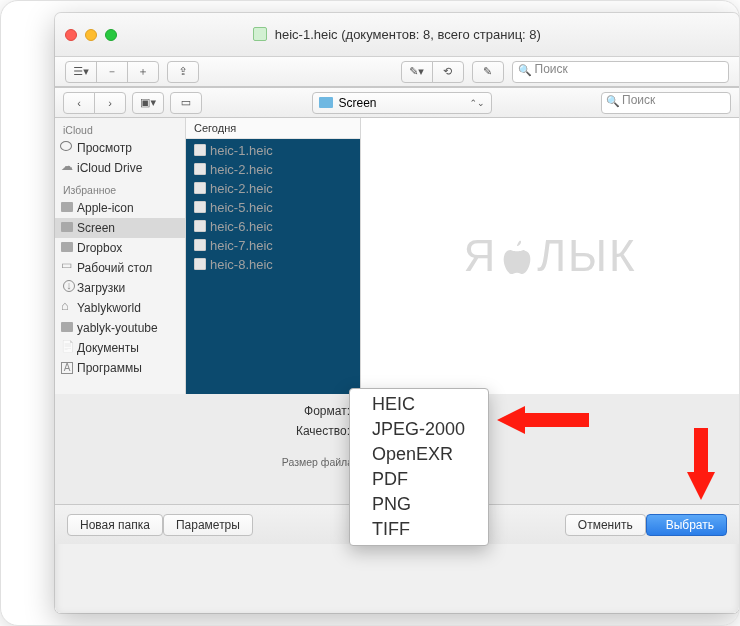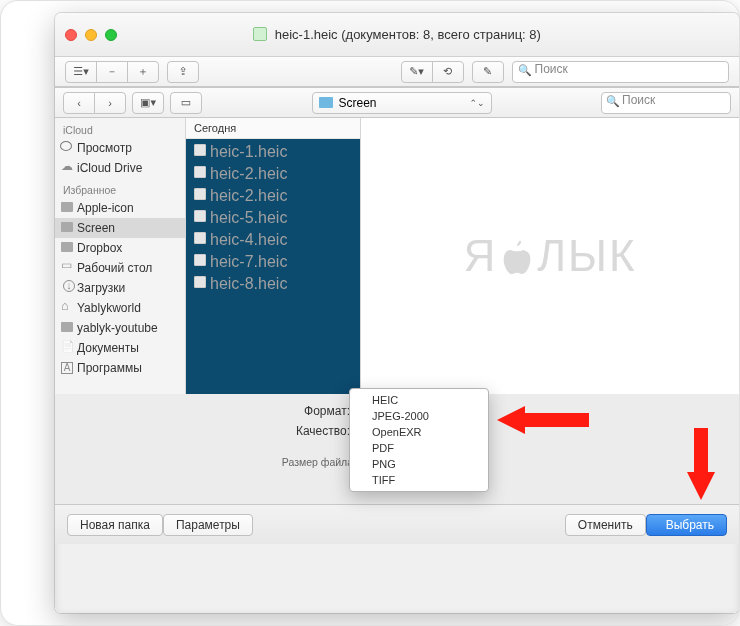--- a/index.html
+++ b/index.html
@@ -49,37 +49,37 @@
 .ic-folder { background: #a9a9a9; border-radius: 1px; }
 .ic-desktop::before { content: "▭"; color: #8e8e8e; font-size: 12px; position: absolute; top: -4px; }
 .ic-download::before { content: "↓"; color: #8e8e8e; font-size: 11px; position: absolute; top: -2px; left: 2px; border: 1px solid #8e8e8e; border-radius: 50%; width: 10px; height: 10px; text-align: center; line-height: 9px; }
 .ic-home::before { content: "⌂"; color: #8e8e8e; font-size: 13px; position: absolute; top: -4px; }
 .ic-doc::before { content: "📄"; font-size: 11px; position: absolute; top: -2px; filter: grayscale(1) opacity(0.6); }
 .ic-app::before { content: "A"; color: #8e8e8e; font-size: 10px; position: absolute; border: 1px solid #8e8e8e; width: 10px; height: 10px; text-align: center; line-height: 10px; top: 0; }
 
 .filecol { width: 175px; border-right: 1px solid #d6d6d6; }
 .col-hdr { font-size: 11px; color: #333; padding: 4px 8px; border-bottom: 1px solid #e4e4e4; background: #fafafa; }
 .file-list { padding: 2px 0; }
-.file-item { font-size: 16px; color: #a0a0a0; padding: 2px 8px 2px 24px; position: relative; }
+.file-item { font-size: 13px; color: #a0a0a0; padding: 2px 8px 2px 24px; position: relative; }
 .file-item::before { content: ""; position: absolute; left: 8px; top: 3px; width: 10px; height: 10px; background: #e6e6e6; border: 1px solid #ccc; border-radius: 1px; }
 
 .preview-pane { flex: 1; background: #fff; display: flex; align-items: center; justify-content: center; }
 .watermark { font-size: 44px; color: #d9d9d9; font-weight: 300; letter-spacing: 2px; display: flex; align-items: center; }
 .apple-glyph { width: 32px; height: 38px; margin: 0 4px; position: relative; }
 .apple-glyph svg { width: 100%; height: 100%; }
 
 
 .options { background: #ececec; padding: 10px 16px 6px 16px; position: relative; height: 110px; }
 .opt-row { display: flex; align-items: center; font-size: 12px; color: #333; margin-bottom: 6px; }
 .opt-lbl { width: 285px; text-align: right; padding-right: 6px; }
 .size-row { font-size: 10.5px; color: #666; text-align: right; width: 285px; margin-top: 18px; }
 
 
 .dropdown { position: absolute; top: -6px; left: 294px; width: 140px; background: #fff; border: 1px solid #b4b4b4; border-radius: 4px; box-shadow: 0 6px 18px rgba(0,0,0,0.25); padding: 3px 0; z-index: 50; }
-.dd-item { font-size: 11px; padding: 2px 10px 2px 22px; color: #333; position: relative; }
+.dd-item { font-size: 18px; padding: 2px 10px 2px 22px; color: #333; position: relative; }
 .dd-item.selected { background: #2f6fe0; color: #fff; }
 .dd-item.selected::before { content: "✓"; position: absolute; left: 7px; top: 1px; font-size: 12px; }
 
 
 .bottombar { height: 40px; background: linear-gradient(#f2f2f2,#e8e8e8); border-top: 1px solid #c8c8c8; display: flex; align-items: center; padding: 0 12px; gap: 0; }
 .btn { background: linear-gradient(#fdfdfd,#f3f3f3); border: 1px solid #c0c0c0; border-radius: 4px; height: 22px; padding: 0 12px; font-size: 12px; color: #333; display: flex; align-items: center; }
 .btn.primary { background: linear-gradient(#5aa7f7,#2a7de8); color: #fff; border-color: #2368c9; padding-left: 19px; }
 
 
 .behind { position: absolute; bottom: 0; left: 0; right: 0; height: 90px; background: #fff; border-top: 1px solid #e5e5e5; display: flex; }
@@ -179,21 +179,21 @@
             <div class="sb-item"><span class="ico ic-doc"></span><span>Документы</span></div>
             <div class="sb-item"><span class="ico ic-app"></span><span>Программы</span></div>
           </div>
       <div class="filecol">
         <div class="col-hdr">Сегодня</div>
         <div class="file-list" id="flist">
               <div class="file-item">heic-1.heic</div>
               <div class="file-item">heic-2.heic</div>
               <div class="file-item">heic-2.heic</div>
               <div class="file-item">heic-5.heic</div>
-              <div class="file-item">heic-4.heic</div>
+              <div class="file-item">heic-6.heic</div>
               <div class="file-item">heic-7.heic</div>
               <div class="file-item">heic-8.heic</div>
             </div>
       </div>
       <div class="preview-pane">
         <div class="watermark">
           <span>Я</span>
           <span class="apple-glyph">
             <svg viewBox="0 0 24 28">
                   <path fill="#d9d9d9" d="M17 8c-1 0-2 1-5 1S8 8 7 8C4 8 2 11 2 15c0 5 3 11 6 11 1 0 2-1 4-1s3 1 4 1c3 0 6-6 6-11 0-3-1-5-3-6-1 0-1-1-2-1zM14 1c-1 1-2 3-2 4 2 0 3-2 3-3 0-1 0-1-1-1z"></path>

